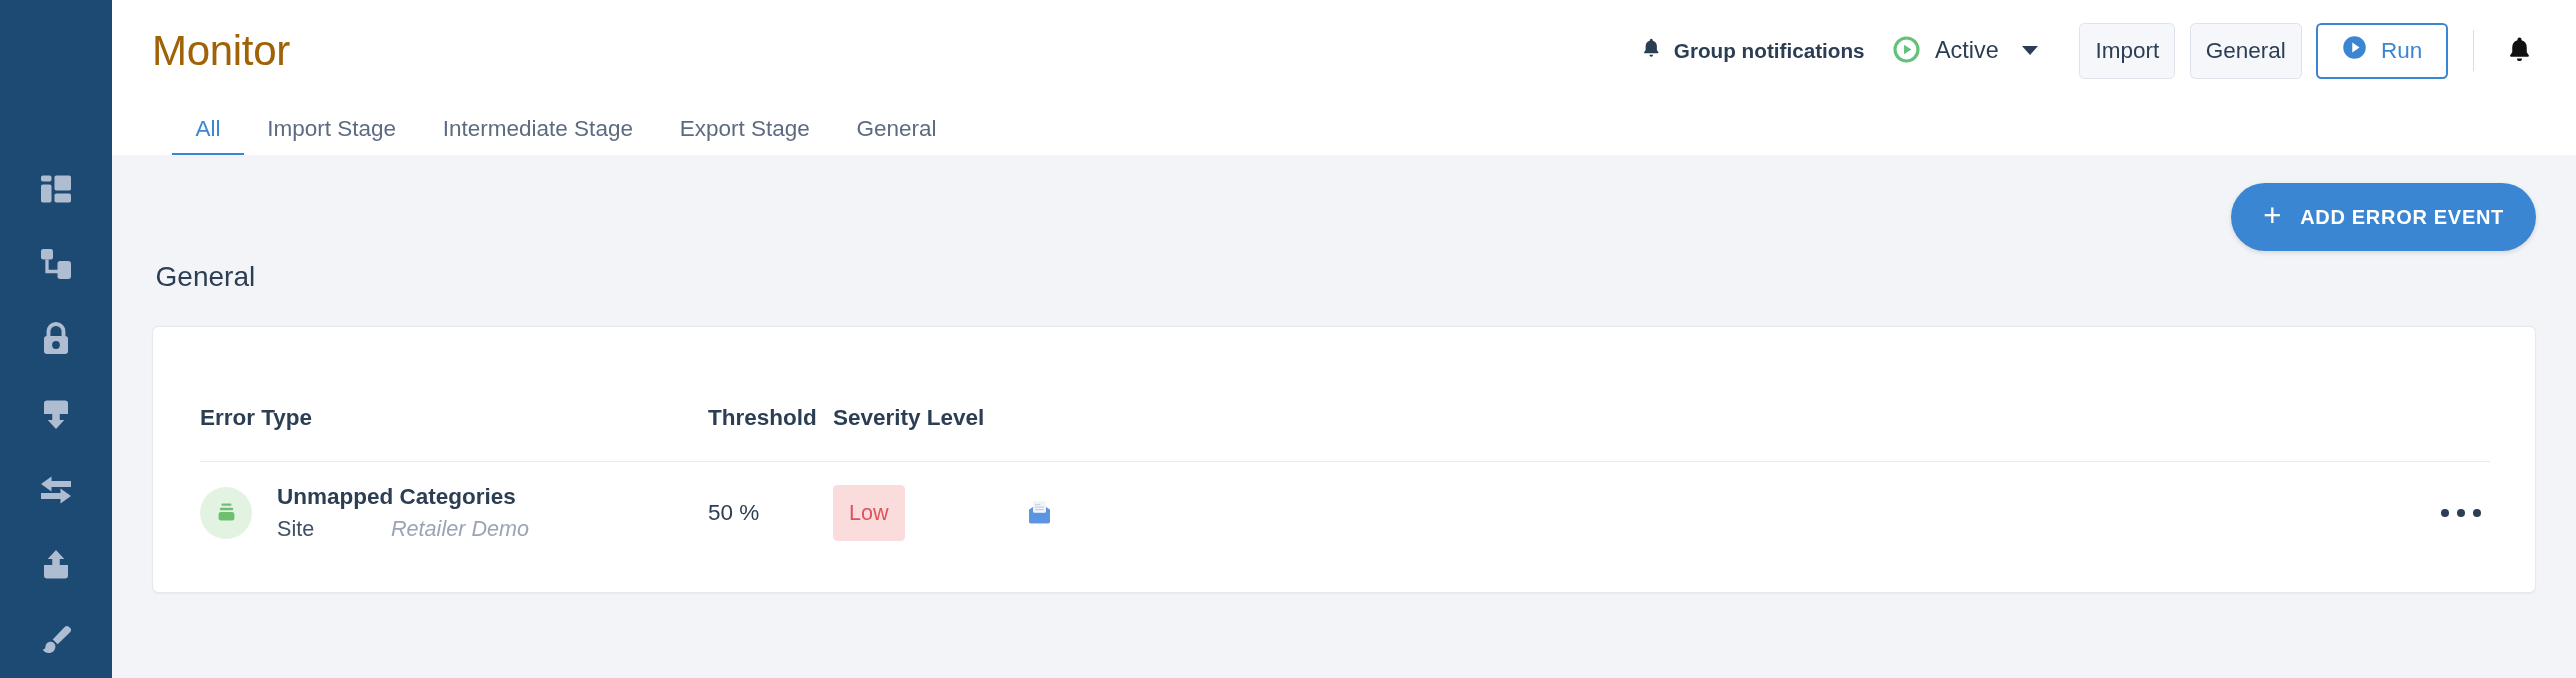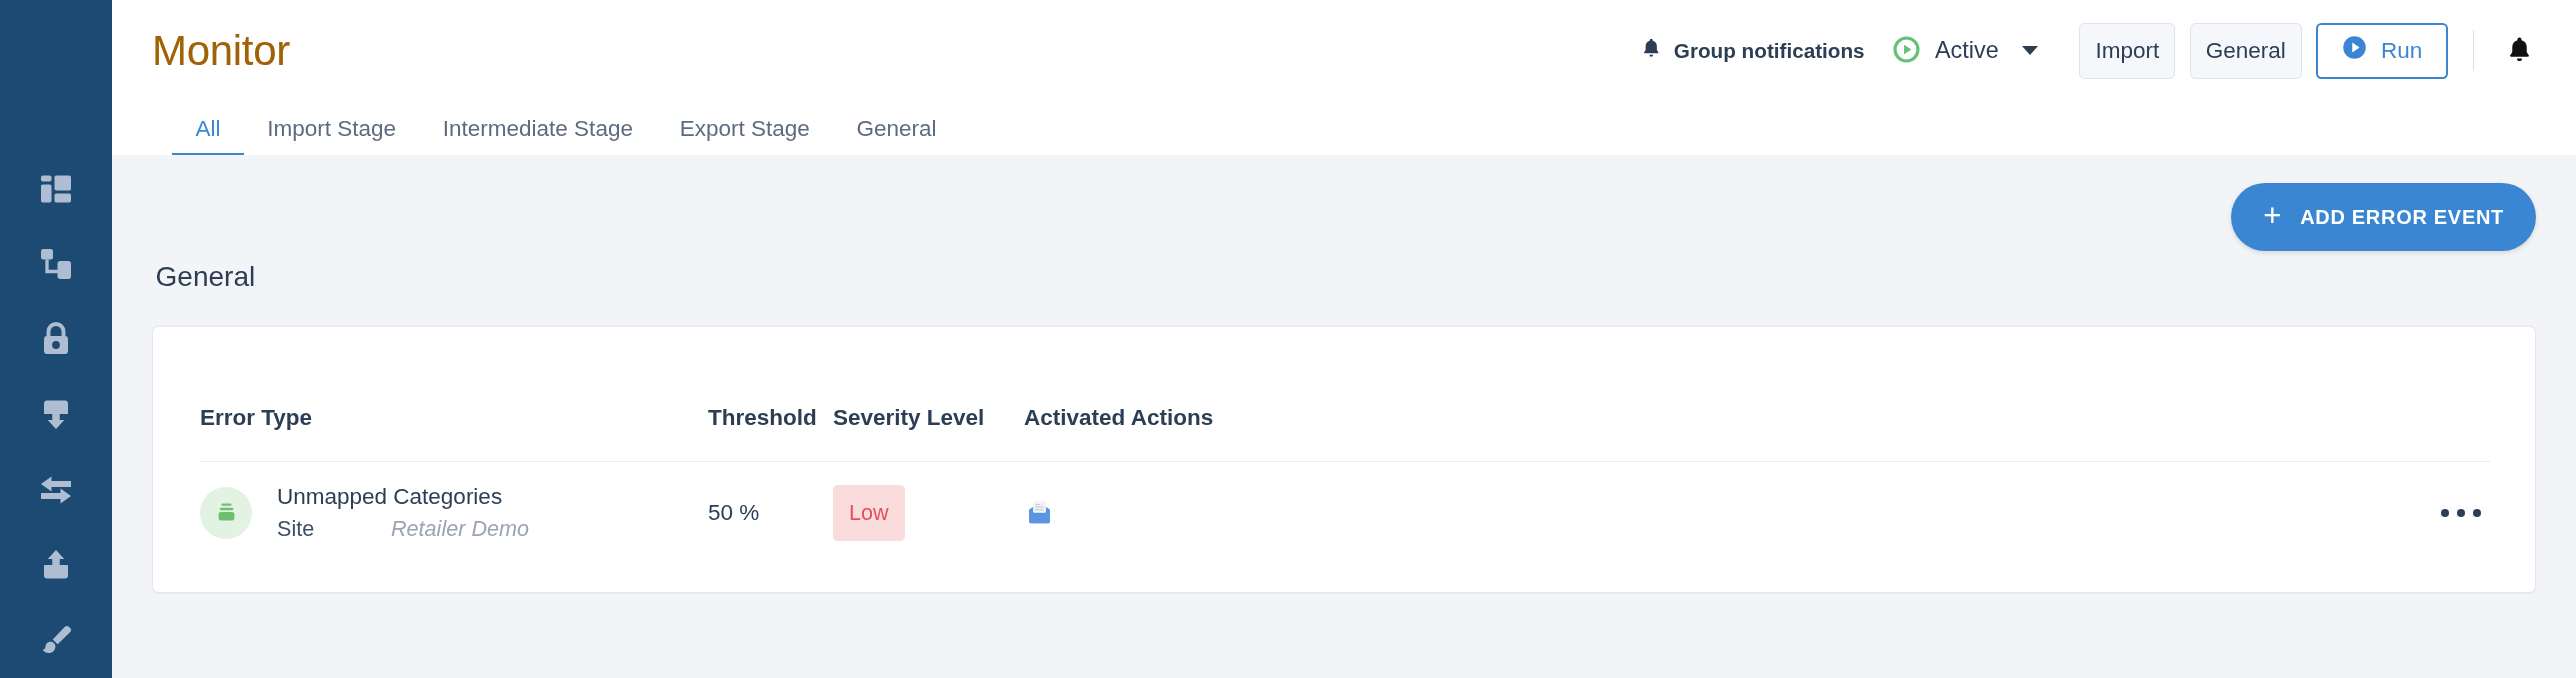--- a/index.html
+++ b/index.html
@@ -179,21 +179,21 @@
   .c-menu    { flex: 0 0 54px; display: flex; justify-content: flex-end; }
 
   .type-icon {
     width: 52px; height: 52px; border-radius: 50%;
     background: #e3f3e2;
     display: flex; align-items: center; justify-content: center;
     flex: 0 0 52px;
     margin-right: 25px;
   }
   .type-text { display: flex; flex-direction: column; gap: 5.4px; }
-  .type-name { font-size: 22.5px; font-weight: 400; color: #2c3e54; }
+  .type-name { font-size: 22.5px; font-weight: 700; color: #2c3e54; }
   .type-sub { display: flex; align-items: center; font-size: 21.6px; }
   .sub-key { color: #3f4f66; width: 114px; }
   .sub-val { color: #9aa4b4; font-style: italic; }
   .cell-val { font-size: 22.5px; color: #2c3e54; }
   .badge {
     display: inline-flex; align-items: center; justify-content: center;
     background: #fbdcdd; color: #e0525c;
     border-radius: 4.5px;
     height: 56px; padding: 0 16px;
     font-size: 21.6px;
@@ -346,21 +346,20 @@
 
       <div class="section-title">General</div>
 
       <section class="card">
         <div class="table">
 
           <div class="thead">
             <div class="th c-type">Error Type</div>
             <div class="th c-thresh">Threshold</div>
             <div class="th c-sev">Severity Level</div>
-            <div class="th c-act">Activated Actions</div>
             <div class="th c-menu"></div>
           </div>
 
           <div class="hdr-sep"></div>
 
           <div class="trow">
             <div class="c-type">
               <span class="type-icon">
                 <svg width="27" height="27" viewBox="0 0 24 24" fill="#6ec06e">
                   <rect x="7.5" y="4" width="9" height="2" rx="1"></rect>

